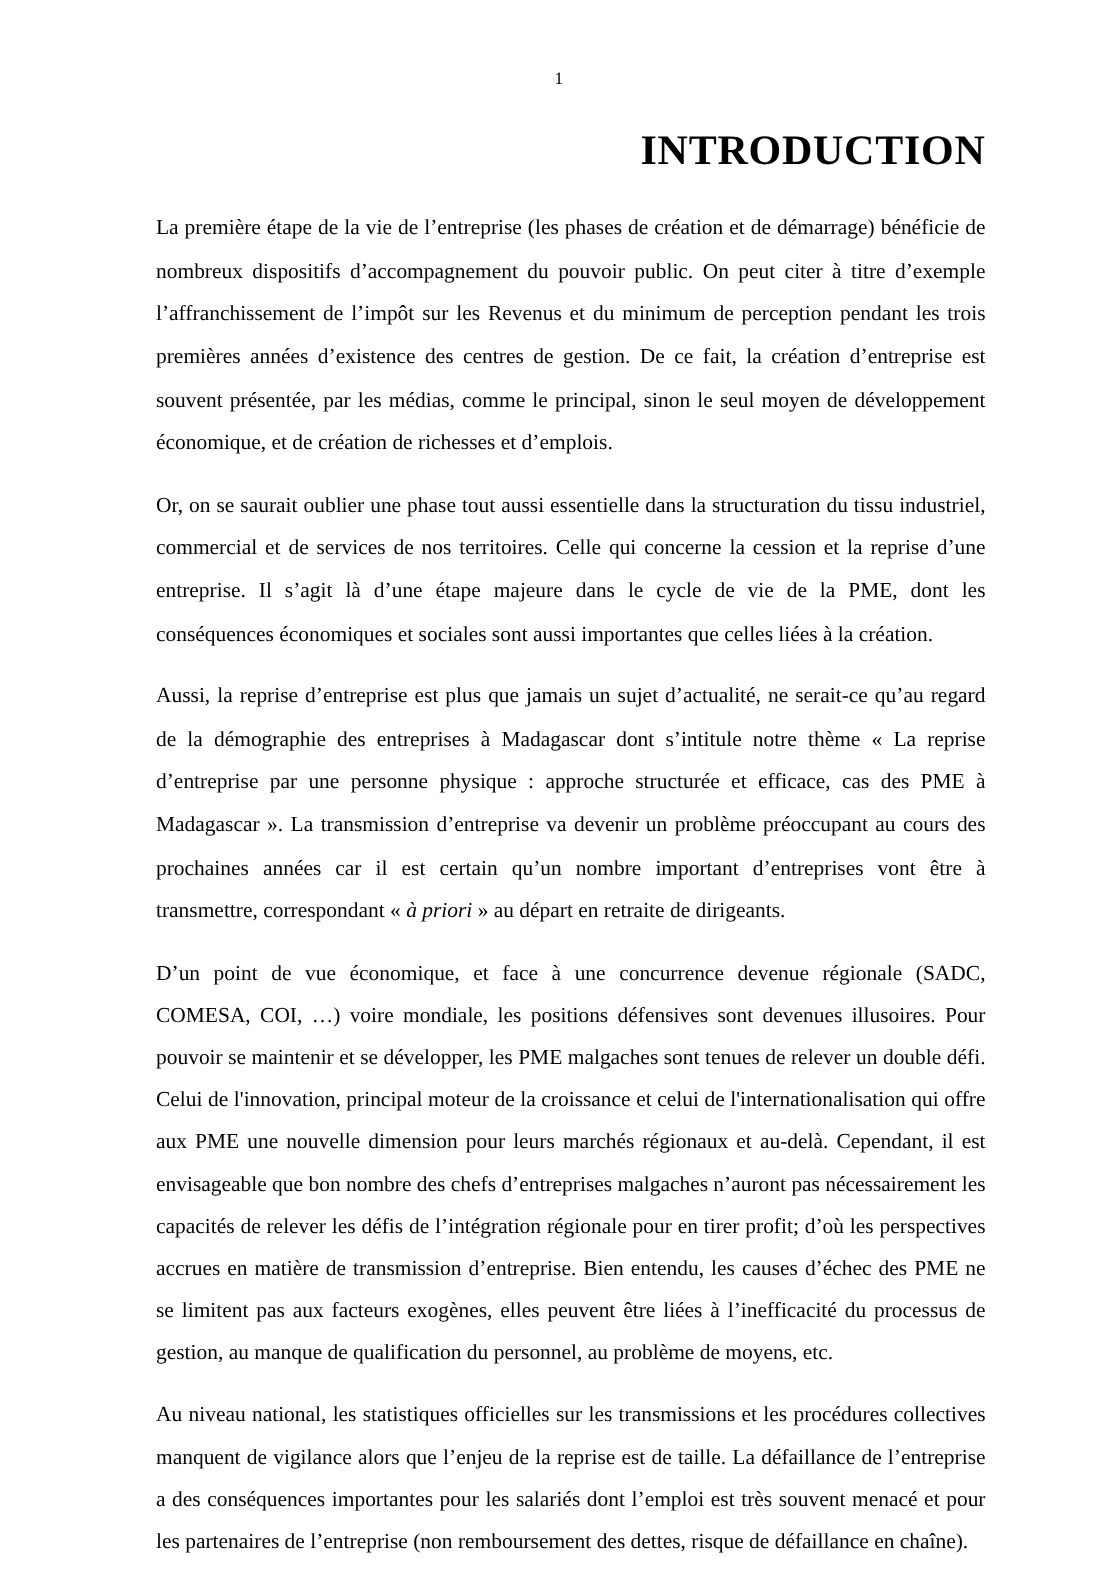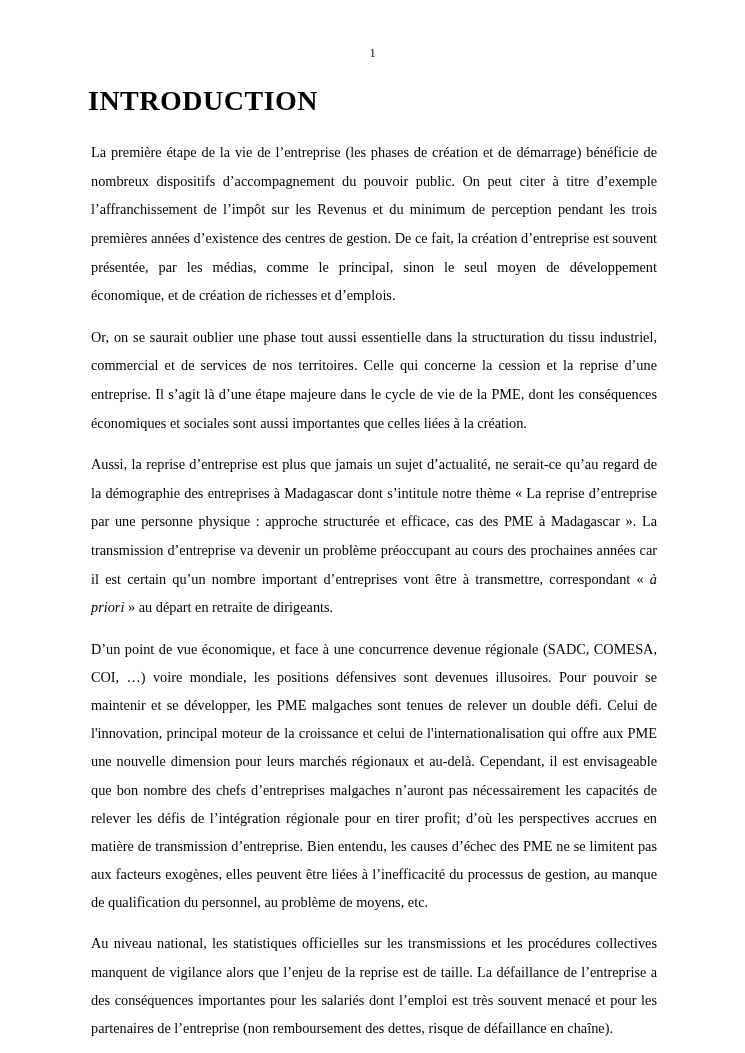--- a/index.html
+++ b/index.html
@@ -18,32 +18,32 @@
     padding: 40px 88px 40px 88px;
     overflow: hidden;
   }
   .page-number {
     text-align: center;
     font-size: 11.5px;
     line-height: 1;
     margin: 8px 0 0 0;
   }
   .doc-title {
-    text-align: left;
+    text-align: right;
     font-size: 28px;
     font-weight: bold;
     letter-spacing: 0.5px;
     margin: 26px 0 22px 0;
     line-height: 1.1;
   }
   .para {
     text-align: justify;
     font-size: 14.3px;
     line-height: 2.0;
-    margin: 0 0 13px 3px;
+    margin: 0 0 13px 16px;
     text-indent: 0;
     hyphens: none;
   }
   .para b {
     font-weight: normal;
   }
   .para i {
     font-style: italic;
   }
   .tight {

